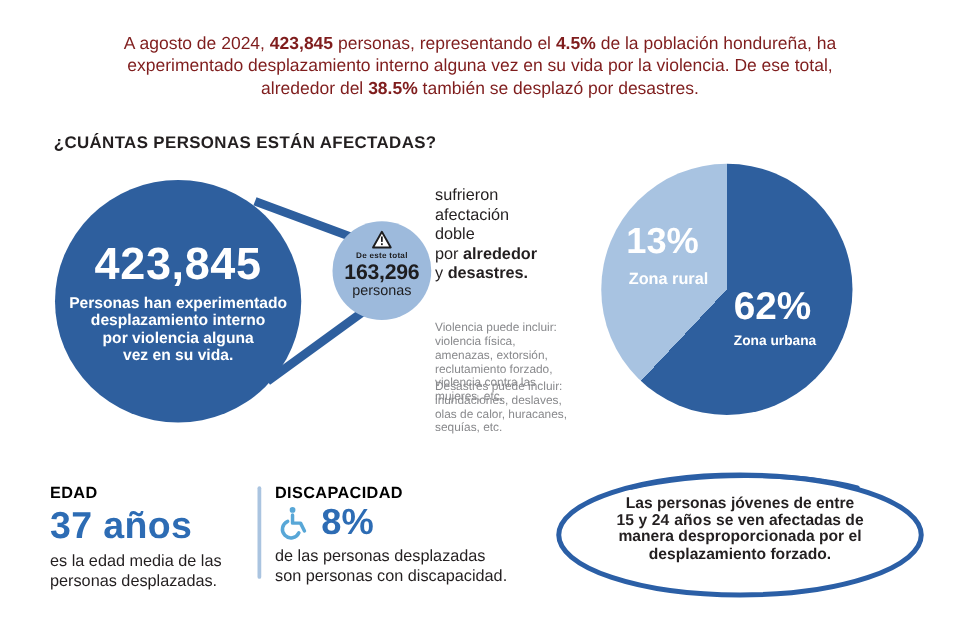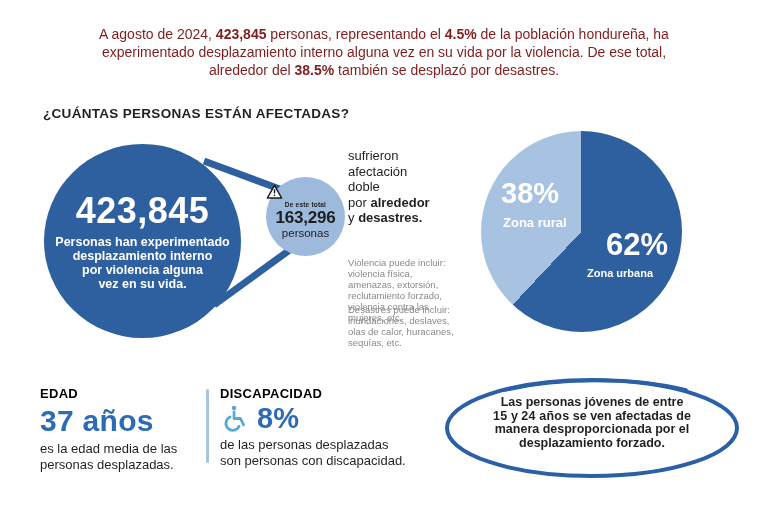--- a/index.html
+++ b/index.html
@@ -18,36 +18,36 @@
   .t-right{left:515px;top:106px;}
   
   .connectors{left:0;top:0;pointer-events:none;}
   
   .big-circle{left:44px;top:144px;width:197px;height:194px;border-radius:50%;background:#2e5f9e;
     color:#fff;display:flex;flex-direction:column;align-items:center;justify-content:center;text-align:center;}
   .big-num{font-size:36px;font-weight:700;letter-spacing:.5px;line-height:38px;}
   .big-cap{font-size:12.5px;font-weight:700;line-height:14px;margin-top:5px;white-space:pre-line;}
   
   .sub-circle{left:266px;top:177px;width:79px;height:79px;border-radius:50%;background:#9dbadc;
-    display:flex;flex-direction:column;text-align:center;color:#1d1d1f;
+    display:flex;flex-direction:column;align-items:center;text-align:center;color:#1d1d1f;
     padding-top:7px;box-sizing:border-box;}
   .sub-label{font-size:6.5px;font-weight:700;margin-top:1px;letter-spacing:.2px;}
   .sub-num{font-size:17px;font-weight:700;line-height:19px;letter-spacing:-.2px;}
   .sub-unit{font-size:11.5px;line-height:12px;}
   
   .dbl-text{left:348px;top:148px;width:120px;font-size:13px;line-height:15.5px;color:#231f20;}
   .dbl-text .rb{font-weight:700;}
   .note{left:348px;width:125px;font-size:9.5px;line-height:11px;color:#88898c;white-space:pre-line;}
   .n1{top:233px;margin-top:24px;} .n2{top:304px;}
   
   .pie{left:481px;top:131px;width:201px;height:201px;border-radius:50%;color:#fff;}
   .pie .plabel{position:absolute;}
   .p-rural{left:20px;top:46px;font-size:29px;font-weight:700;}
   .p-rural-l{left:22px;top:84px;font-size:13px;font-weight:700;}
-  .p-urban{left:106px;top:96px;font-size:31px;font-weight:700;margin-left:19px;}
+  .p-urban{left:106px;top:96px;font-size:31px;font-weight:700;}
   .p-urban-l{left:106px;top:136px;font-size:11px;font-weight:700;}
   
   .stat-title{font-size:13px;font-weight:700;color:#000000;letter-spacing:.3px;}
   .age{left:40px;top:386px;}
   .age-value{font-size:30px;font-weight:700;color:#2d6cb4;margin-top:3px;letter-spacing:.3px;}
   .stat-desc{font-size:13px;line-height:15.5px;color:#231f20;margin-top:3px;white-space:pre-line;}
   .divider{left:206px;top:389px;width:3px;height:74px;background:#aac4e0;border-radius:2px;}
   .dis{left:220px;top:386px;}
   .dis-row{display:flex;align-items:center;gap:7px;margin-top:1px;height:32px;}
   .dis-value{font-size:29px;font-weight:700;color:#2d6cb4;}
@@ -107,21 +107,21 @@
 amenazas, extorsión,
 reclutamiento forzado,
 violencia contra las
 mujeres, etc.</div>
   <div class="abs note n2">Desastres puede incluir:
 inundaciones, deslaves,
 olas de calor, huracanes,
 sequías, etc.</div>
 
   <div class="abs pie" style="background: conic-gradient(rgb(46, 95, 158) 0deg, rgb(46, 95, 158) 223.2deg, rgb(168, 195, 225) 223.2deg, rgb(168, 195, 225) 360deg);">
-    <div class="plabel p-rural">38%</div>
+    <div class="plabel p-rural">13%</div>
     <div class="plabel p-rural-l">Zona rural</div>
     <div class="plabel p-urban">62%</div>
     <div class="plabel p-urban-l">Zona urbana</div>
   </div>
 
   <div class="abs age">
     <div class="stat-title">EDAD</div>
     <div class="age-value">37 años</div>
     <div class="stat-desc">es la edad media de las
 personas desplazadas.</div>

